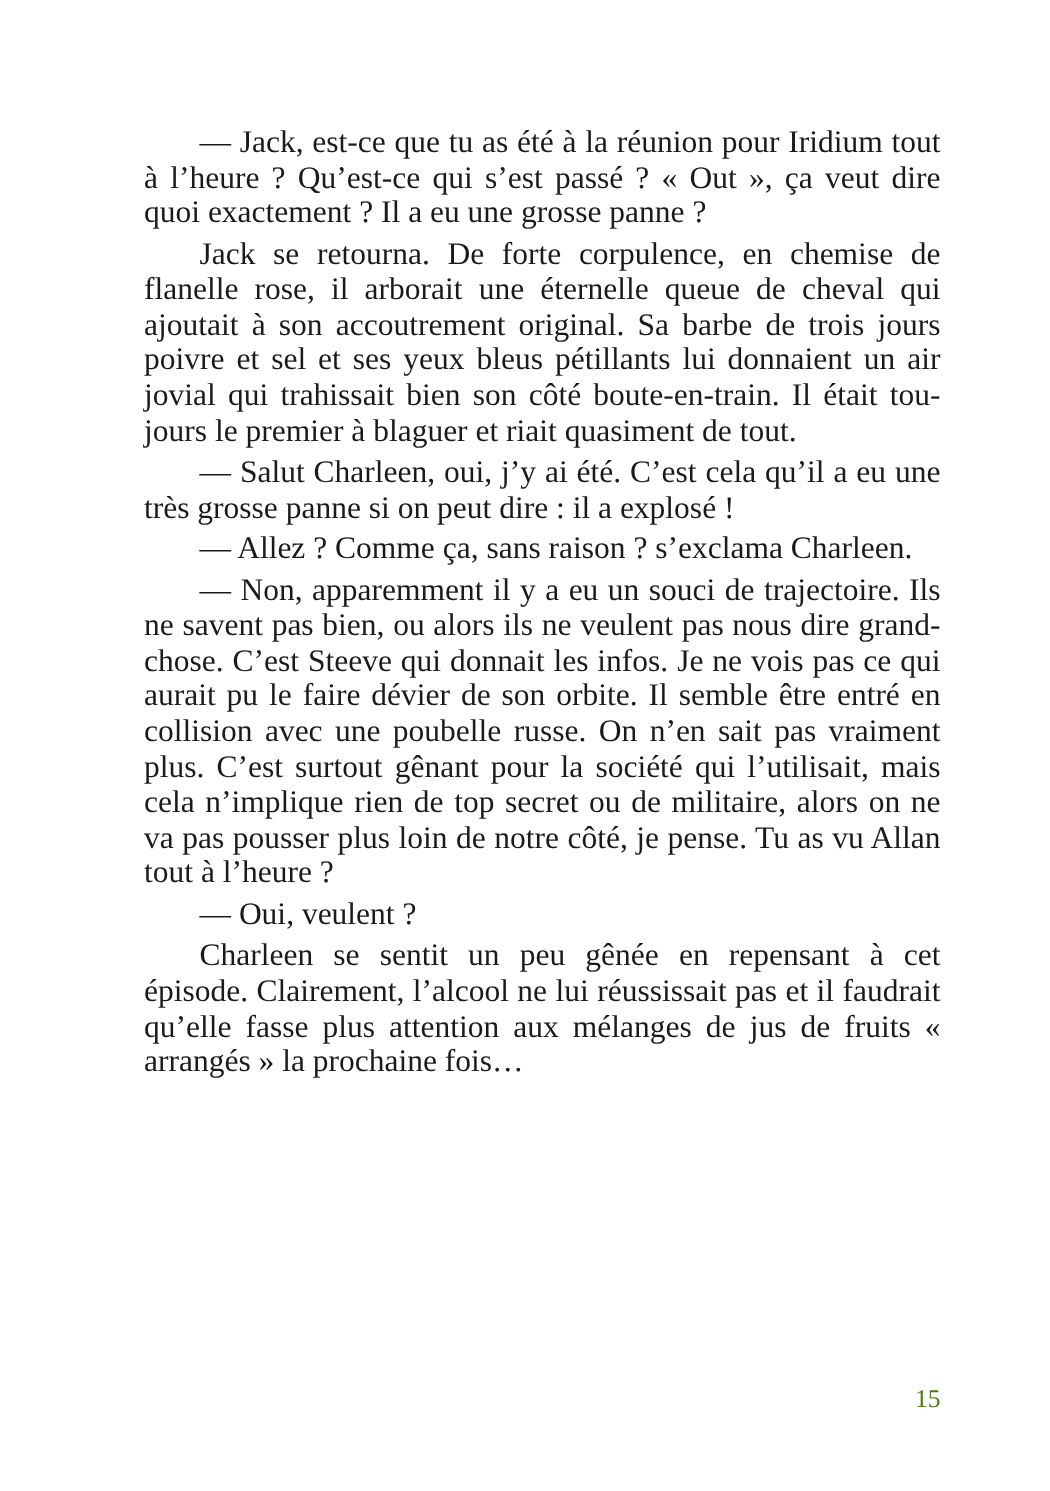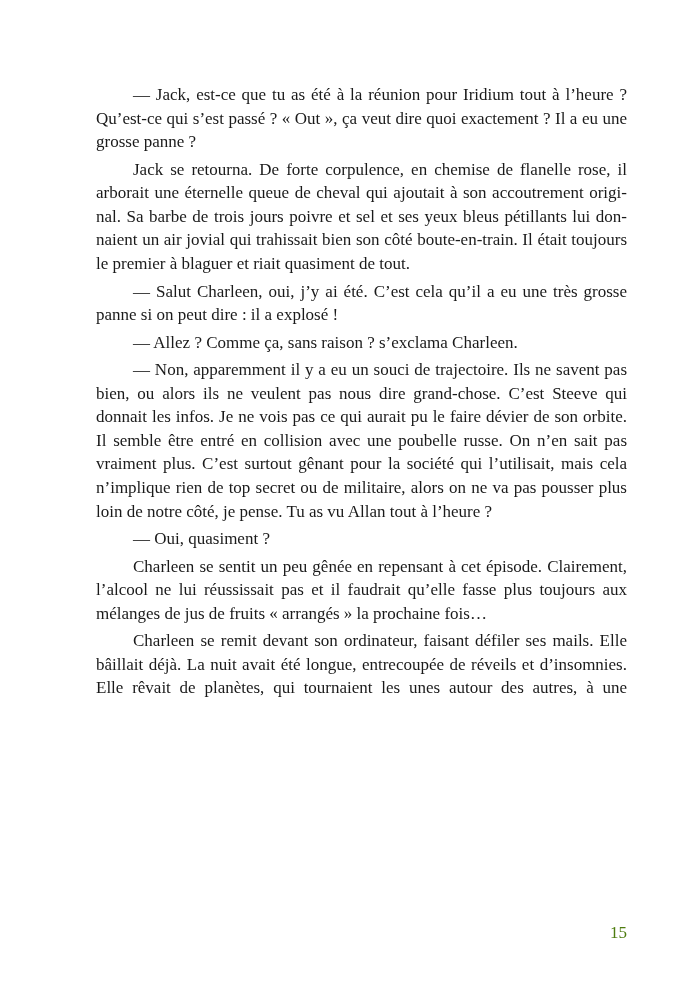--- a/index.html
+++ b/index.html
@@ -1,20 +1,20 @@
 <!DOCTYPE html>
 <html><head>
 <meta charset="utf-8">
 <style>
   html, body { margin: 0; padding: 0; background: #ffffff; }
   body { width: 700px; height: 994px; position: relative; overflow: hidden; }
   .page {
     position: absolute; left: 96px; top: 83px; width: 531px;
     font-family: "Liberation Serif", "DejaVu Serif", serif;
-    font-size: 17px; line-height: 23.6px; color: #1a1a1a;
+    font-size: 21px; line-height: 23.6px; color: #1a1a1a;
   }
   .page p {
     margin: 0 0 3.9px 0; text-indent: 37px; text-align: justify;
     hyphens: manual;
   }
   .page p.last { text-align-last: justify; }
   .page-number {
     position: absolute; left: 560px; width: 67px; top: 923px; text-align: right;
     font-family: "Liberation Serif", "DejaVu Serif", serif;
     font-size: 17px; color: #4d7c0f;
@@ -22,18 +22,17 @@
 </style>
 </head>
 <body>
 
 <div class="page">
   <p>— Jack, est-ce que tu as été à la réunion pour Iridium tout à l’heure ? Qu’est-ce qui s’est passé ? « Out », ça veut dire quoi exactement ? Il a eu une grosse panne ?</p>
   <p>Jack se retourna. De forte corpulence, en chemise de flanelle rose, il arborait une éternelle queue de cheval qui ajoutait à son accoutrement origi­nal. Sa barbe de trois jours poivre et sel et ses yeux bleus pétillants lui don­naient un air jovial qui trahissait bien son côté boute-en-train. Il était tou­jours le premier à blaguer et riait quasiment de tout.</p>
   <p>— Salut Charleen, oui, j’y ai été. C’est cela qu’il a eu une très grosse panne si on peut dire : il a explosé !</p>
   <p>— Allez ? Comme ça, sans raison ? s’exclama Charleen.</p>
   <p>— Non, apparemment il y a eu un souci de trajectoire. Ils ne savent pas bien, ou alors ils ne veulent pas nous dire grand-chose. C’est Steeve qui donnait les infos. Je ne vois pas ce qui aurait pu le faire dévier de son orbite. Il semble être entré en collision avec une poubelle russe. On n’en sait pas vraiment plus. C’est surtout gênant pour la société qui l’utilisait, mais cela n’implique rien de top secret ou de militaire, alors on ne va pas pousser plus loin de notre côté, je pense. Tu as vu Allan tout à l’heure ?</p>
-  <p>— Oui, quasiment ?</p>
-  <p>Charleen se sentit un peu gênée en repensant à cet épisode. Clairement, l’alcool ne lui réussissait pas et il faudrait qu’elle fasse plus toujours aux mélanges de jus de fruits « arrangés » la prochaine fois…</p>
-  <p class="last">Charleen se remit devant son ordinateur, faisant défiler ses mails. Elle bâillait déjà. La nuit avait été longue, entrecoupée de réveils et d’insomnies. Elle rêvait de planètes, qui tournaient les unes autour des autres, à une</p>
+  <p>— Oui, veulent ?</p>
+  <p>Charleen se sentit un peu gênée en repensant à cet épisode. Clairement, l’alcool ne lui réussissait pas et il faudrait qu’elle fasse plus attention aux mélanges de jus de fruits « arrangés » la prochaine fois…</p>
 </div>
 
 <div class="page-number">15</div>
 
 </body></html>

